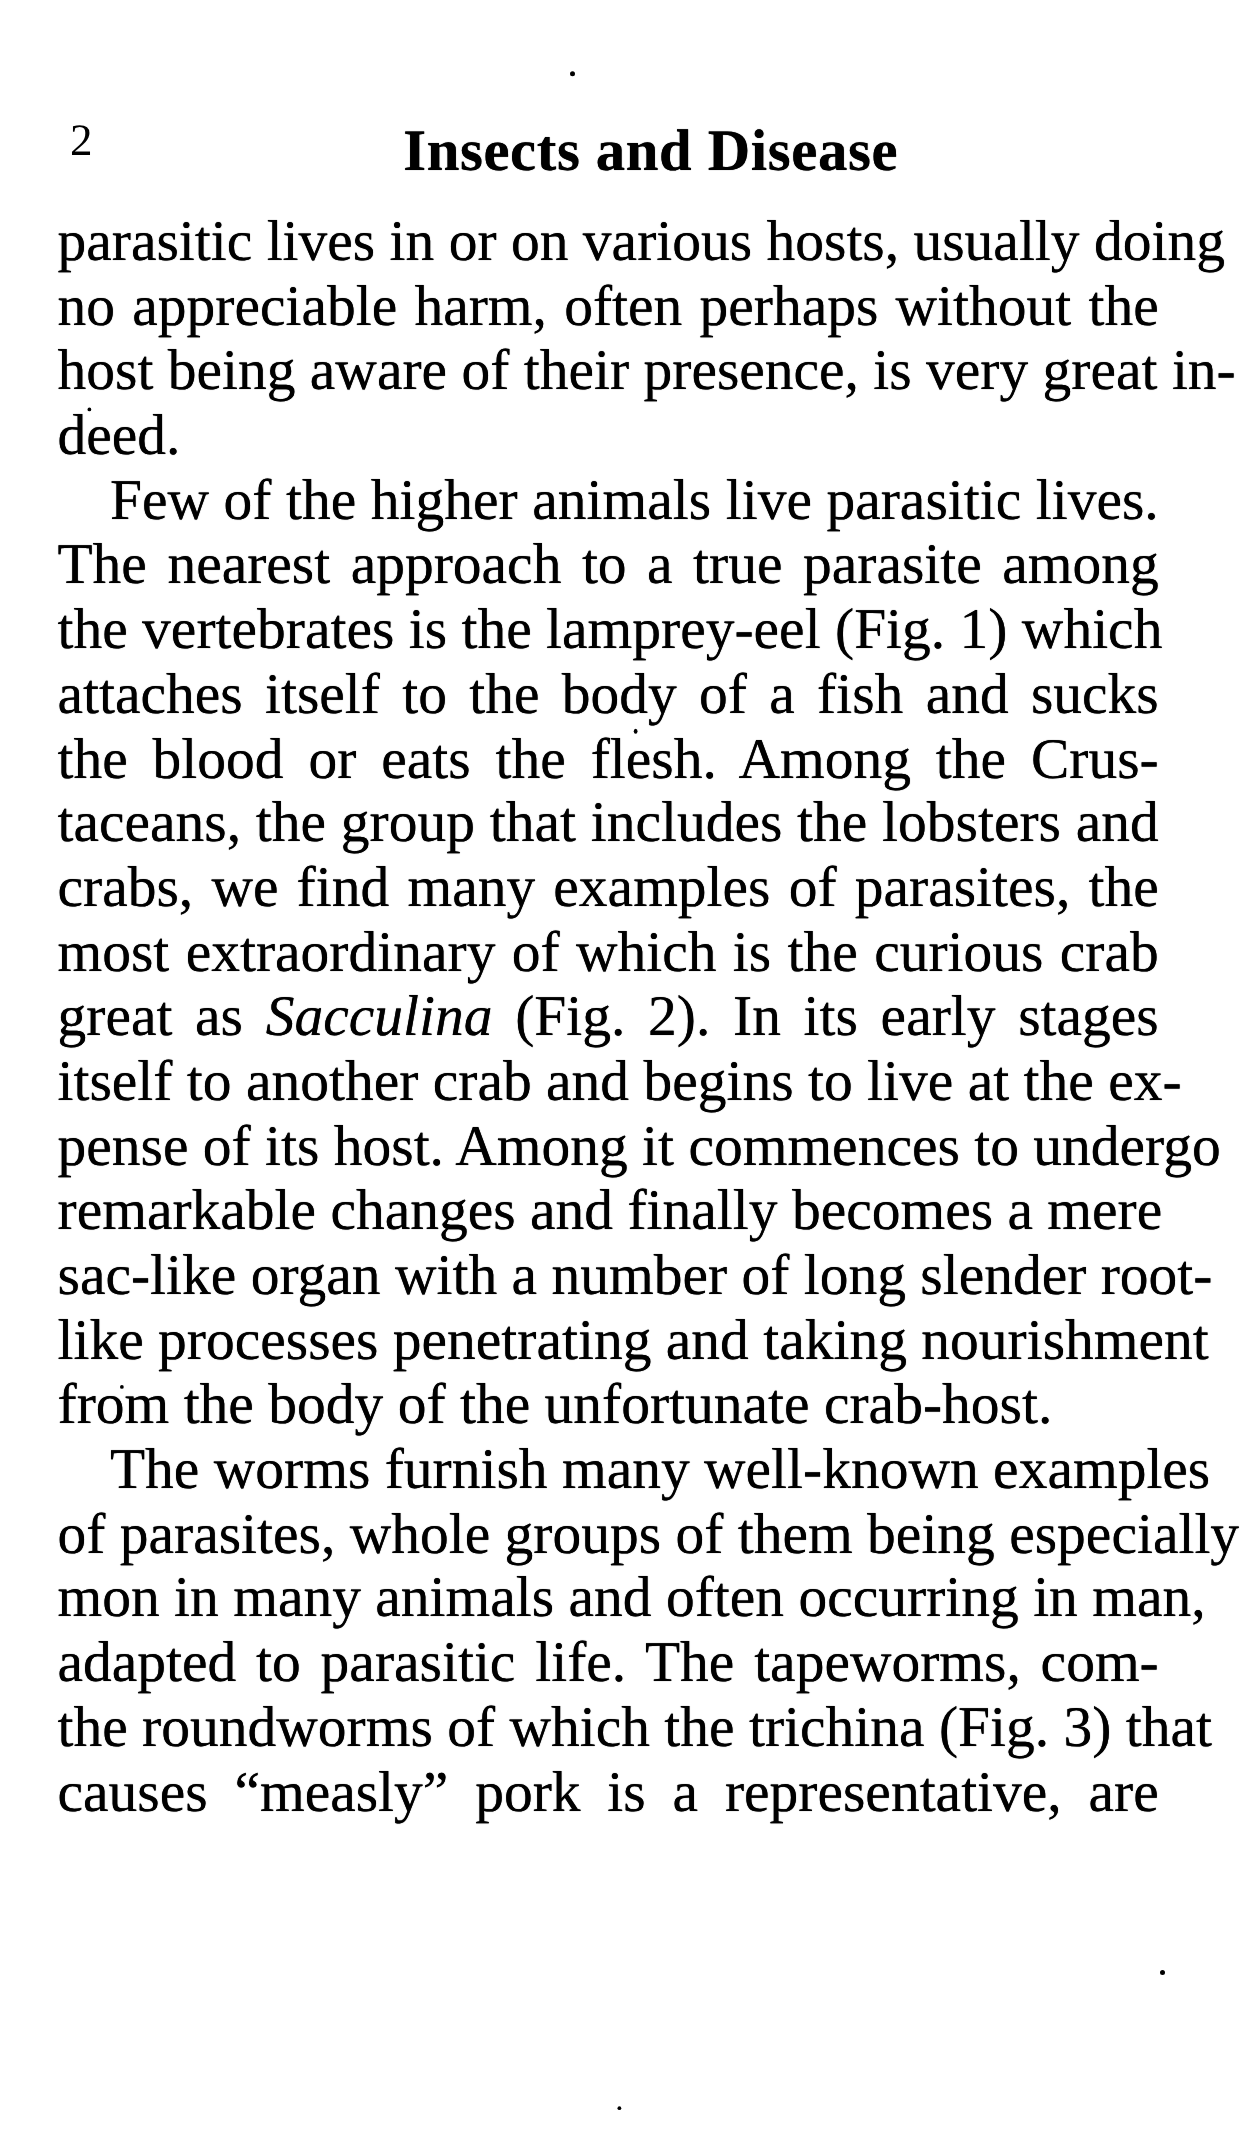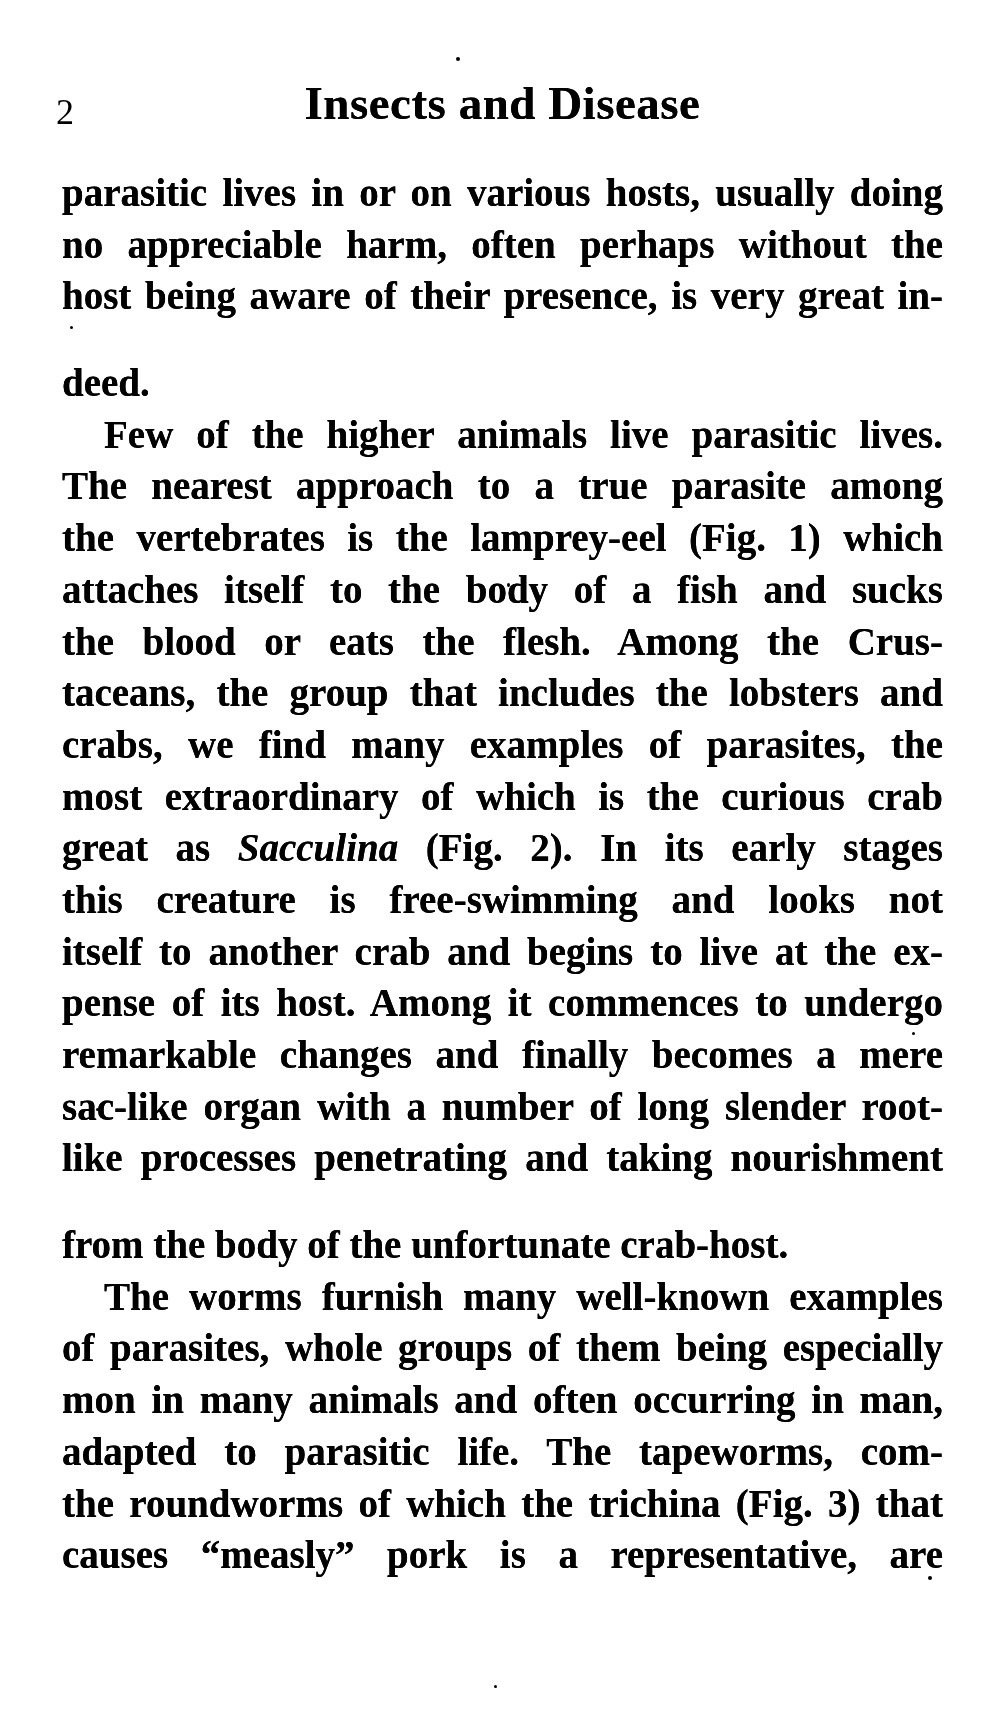--- a/index.html
+++ b/index.html
@@ -21,45 +21,44 @@
     left: 56px;
     top: 92px;
     font-size: 36px;
     line-height: 1.15;
   }
   .title {
     position: absolute;
     left: 62px;
     top: 76px;
     width: 881px;
-    margin: 0;
+    margin: 18px;
     text-align: center;
     font-size: 47px;
     font-weight: 700;
     line-height: 1.15;
     letter-spacing: 0.5px;
     text-shadow: 0 0 0.6px #000;
   }
   .bodytext {
     position: absolute;
-    left: 62px;
+    left: 46px;
     top: 167px;
     width: 881px;
-    font-size: 39px;
+    font-size: 46px;
     line-height: 51.7px;
     text-shadow: 0 0 0.6px #000;
-    font-weight: bold;
   }
   .line {
     height: 51.7px;
     text-align: justify;
     text-align-last: justify;
     white-space: nowrap;
   }
-  .line.flush { text-align-last: left; margin-top: 35px; }
+  .line.flush { text-align-last: left; }
   .line.indent { text-indent: 42px; }
   .italic { font-style: italic; }
   .speck {
     position: absolute;
     width: 4px;
     height: 4px;
     border-radius: 50%;
     background: #000;
   }
 </style>
@@ -78,21 +77,20 @@
     <div class="line flush">deed.</div>
     <div class="line indent">Few of the higher animals live parasitic lives.</div>
     <div class="line">The nearest approach to a true parasite among</div>
     <div class="line">the vertebrates is the lamprey-eel (Fig. 1) which</div>
     <div class="line">attaches itself to the body of a fish and sucks</div>
     <div class="line">the blood or eats the flesh. Among the Crus-</div>
     <div class="line">taceans, the group that includes the lobsters and</div>
     <div class="line">crabs, we find many examples of parasites, the</div>
     <div class="line">most extraordinary of which is the curious crab</div>
     <div class="line"><span>great as </span><span class="italic">Sacculina</span><span> (Fig. 2). In its early stages</span></div>
-    <div class="line">this creature is free-swimming and looks not</div>
     <div class="line">itself to another crab and begins to live at the ex-</div>
     <div class="line">pense of its host. Among it commences to undergo</div>
     <div class="line">remarkable changes and finally becomes a mere</div>
     <div class="line">sac-like organ with a number of long slender root-</div>
     <div class="line">like processes penetrating and taking nourishment</div>
     <div class="line flush">from the body of the unfortunate crab-host.</div>
     <div class="line indent">The worms furnish many well-known examples</div>
     <div class="line">of parasites, whole groups of them being especially</div>
     <div class="line">mon in many animals and often occurring in man,</div>
     <div class="line">adapted to parasitic life. The tapeworms, com-</div>

